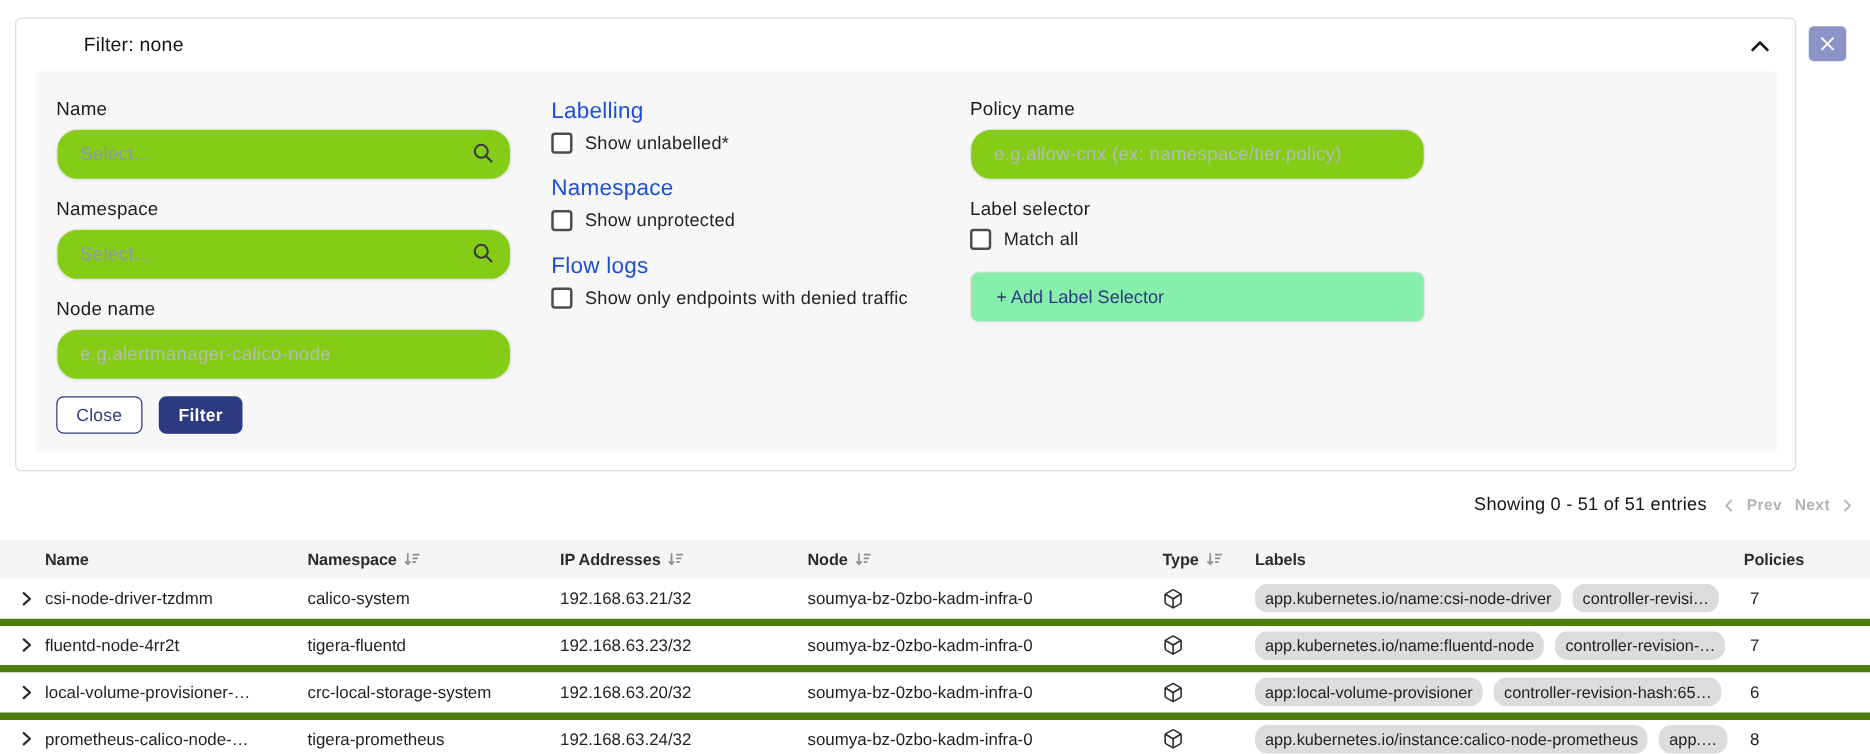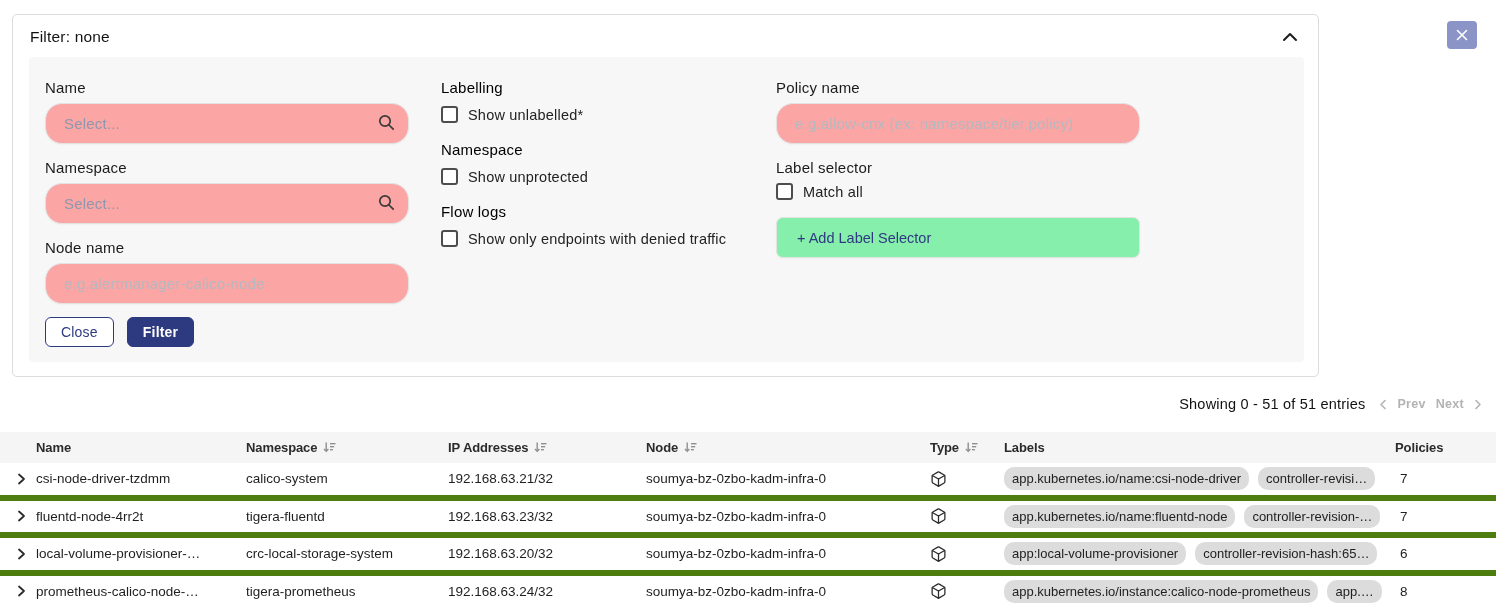--- a/index.html
+++ b/index.html
@@ -1,45 +1,45 @@
 <!DOCTYPE html>
 <html><head>
 <meta charset="utf-8">
 <style>
   * { margin:0; padding:0; box-sizing:border-box; }
   html,body { width:1496px; height:603px; background:#fff; overflow:hidden;
               font-family:"Liberation Sans", sans-serif; color:#1c1c1c; }
   body { position:relative; }
 
   
-  .filter-card { position:absolute; left:12px; top:14px; width:1307px; height:363px;
-                 background:#fff; border:1px solid #dcdcdc; border-radius:5px; }
+  .filter-card { position:absolute; left:12px; top:14px; width:1425px; height:363px;
+                 background:#fff; border:1px solid #dcdcdc; border-radius:5px;padding-left:37px; }
   .filter-card-header { display:flex; align-items:center; justify-content:space-between;
                         padding:13px 18px 7px 17px; }
   .filter-title { font-size:15.5px; color:#121212; letter-spacing:.2px; }
   .collapse-btn { background:none; border:none; cursor:pointer; padding:2px; line-height:0; }
 
   .filter-body { position:absolute; left:16px; right:14px; top:42px; bottom:14px;
                  background:#f7f7f7; border-radius:4px; padding:20px 0 0 16px;
                  display:flex; align-items:flex-start; }
   .fcol1 { width:364px; }
   .fcol2 { width:305px; margin-left:32px; }
   .fcol3 { width:364px; margin-left:30px; }
 
   .field-label { font-size:15px; color:#1b1b1b; line-height:22px; margin-bottom:4px; letter-spacing:.2px; }
   .input-wrap { position:relative; margin-bottom:13px; }
-  .text-input { width:100%; height:41px; background:#fca5a5; border:1px solid #e3e3e3;
+  .text-input { width:100%; height:41px; background:#84cc16; border:1px solid #e3e3e3;
                 border-radius:17px; padding:0 38px 0 18px; font-size:15px;
                 font-family:"Liberation Sans", sans-serif; color:#333; outline:none;
                 box-shadow:0 1px 2px rgba(0,0,0,0.03); }
   .text-input.select::placeholder { color:#8e98ad; }
   .text-input::placeholder { color:#b4b8bf; letter-spacing:.2px; }
   .search-icon { position:absolute; right:13px; top:10px; line-height:0; }
 
-  .section-label { font-size:15px; color:#000000; line-height:22px; margin-bottom:7px; letter-spacing:.2px; }
+  .section-label { font-size:18px; color:#1d4ed8; line-height:22px; margin-bottom:7px; letter-spacing:.2px; }
   .checkbox-row { display:flex; align-items:center; gap:10px; margin-bottom:16px; white-space:nowrap; }
   .checkbox { width:17px; height:17px; border:2px solid #4d4d4d; border-radius:3px;
               background:#fff; flex:0 0 auto; cursor:pointer; }
   .checkbox-label { font-size:14.5px; color:#222; letter-spacing:.2px; }
 
   .btn-row { display:flex; gap:13px; }
   .btn { font-family:"Liberation Sans", sans-serif; font-size:14px; border-radius:6px;
          padding:6px 15px; cursor:pointer; letter-spacing:.2px; }
   .btn-outline { background:#fff; color:#2e3a80; border:1px solid #2e3a80; }
   .btn-primary { background:#2e3a80; color:#fff; border:1px solid #2e3a80; font-weight:bold; }

